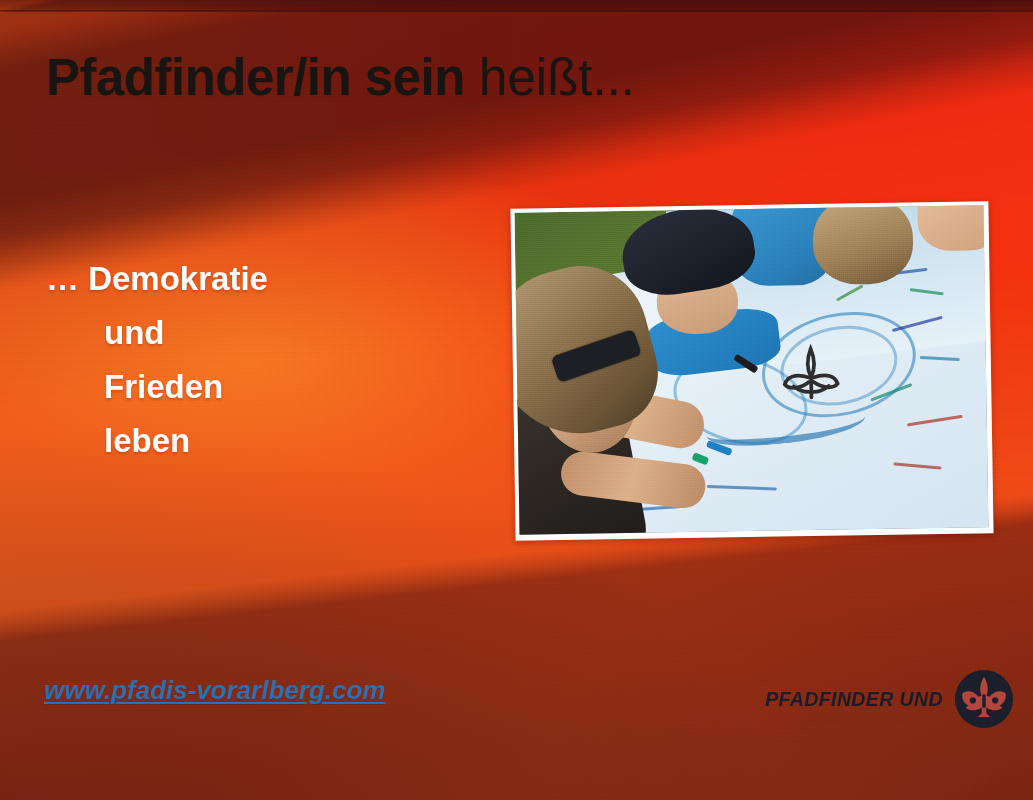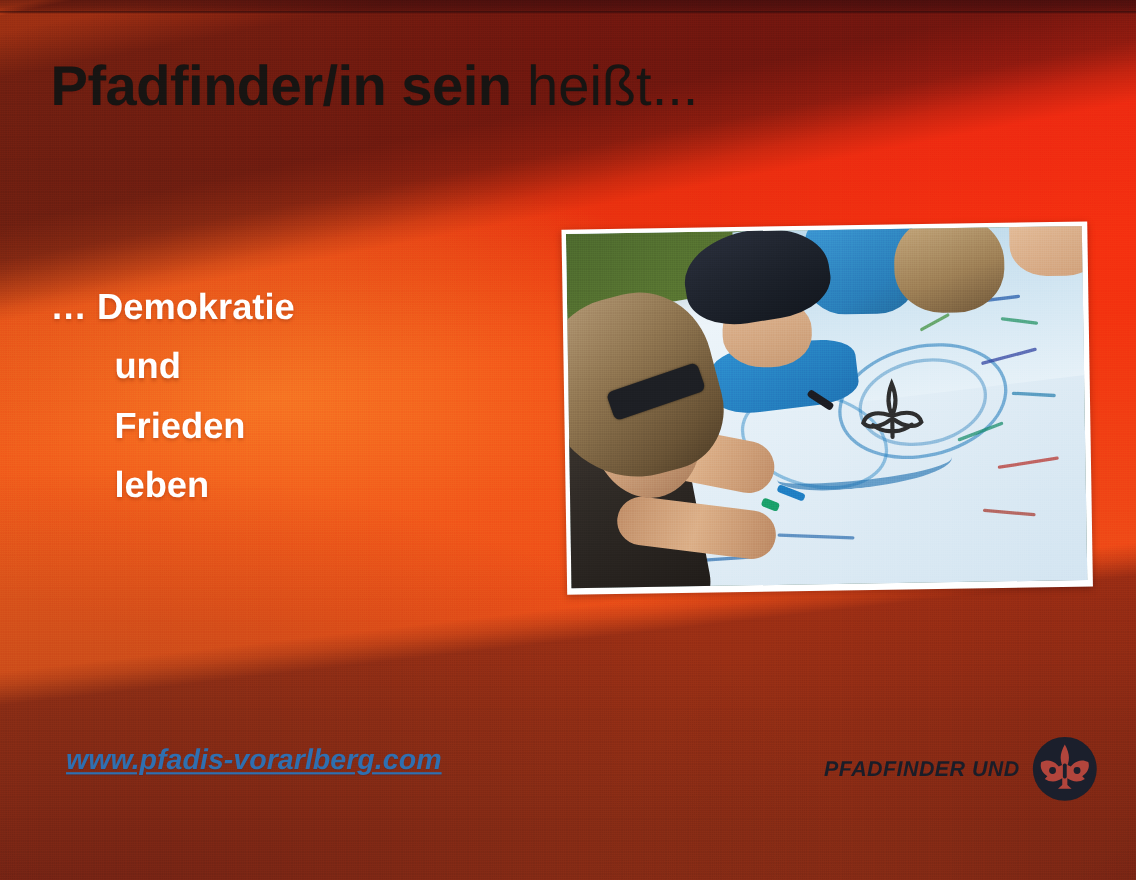--- a/index.html
+++ b/index.html
@@ -294,27 +294,26 @@
     line-height: 1.33;
     color: #2f6fb0;
     text-shadow: 0 1px 0 rgba(20,40,80,0.18);
   }
   #links a {
     color: #2f6fb0;
     text-decoration-thickness: 2px;
     text-underline-offset: 3px;
     display: block;
     white-space: nowrap;
-    margin-left: 16px;
   }
 
   
   #brand {
     position: absolute;
-    right: 34px;
+    right: 18px;
     top: 668px;
     display: flex;
     align-items: center;
     gap: 10px;
   }
   #brandText {
     text-align: right;
     font-size: 19.5px;
     font-weight: bold;
     font-style: italic;

